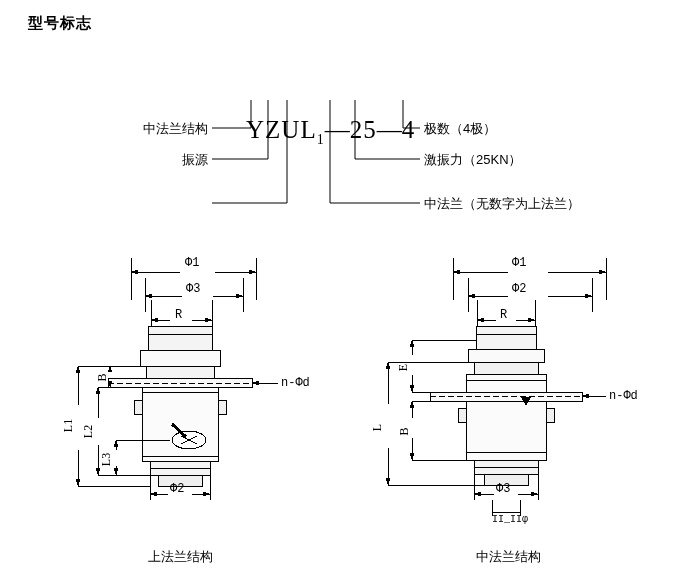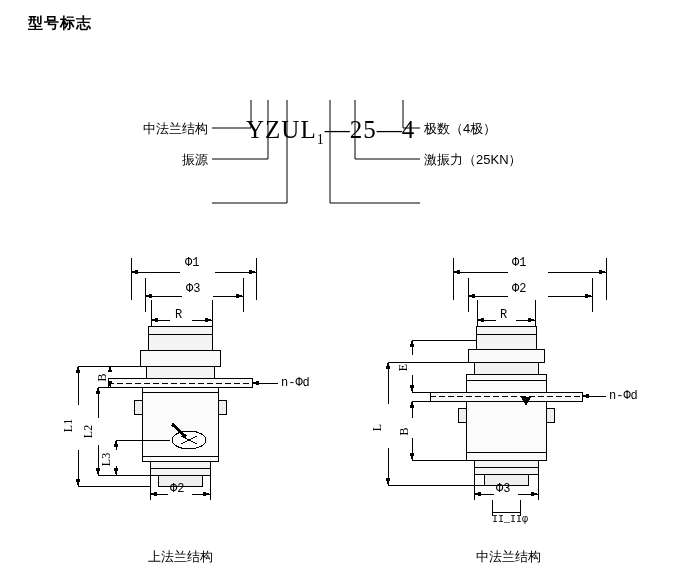--- a/index.html
+++ b/index.html
@@ -104,20 +104,21 @@
 
       <path d="M330,100 L330,203 L420,203"></path>
     </g>
   </svg>
 
   <div class="lbl r" style="left:60px; top:120px; width:148px;">中法兰结构</div>
   <div class="lbl r" style="left:60px; top:151px; width:148px;">振源</div>
 
   <div class="lbl" style="left:424px; top:120px;">极数（4极）</div>
   <div class="lbl" style="left:424px; top:151px;">激振力（25KN）</div>
+  <div class="lbl" style="left:424px; top:195px;">中法兰（无数字为上法兰）</div>
 
   <svg width="700" height="574">
     <g stroke="#000" stroke-width="1" fill="none" shape-rendering="crispEdges">
 
       <line x1="131" y1="258" x2="131" y2="300"></line>
       <line x1="256" y1="258" x2="256" y2="300"></line>
       <line x1="131" y1="272" x2="180" y2="272"></line>
       <line x1="215" y1="272" x2="256" y2="272"></line>
       <path d="M131,272 l7,-2.5 l0,5 z" fill="#000" stroke="none"></path>
       <path d="M256,272 l-7,-2.5 l0,5 z" fill="#000" stroke="none"></path>

